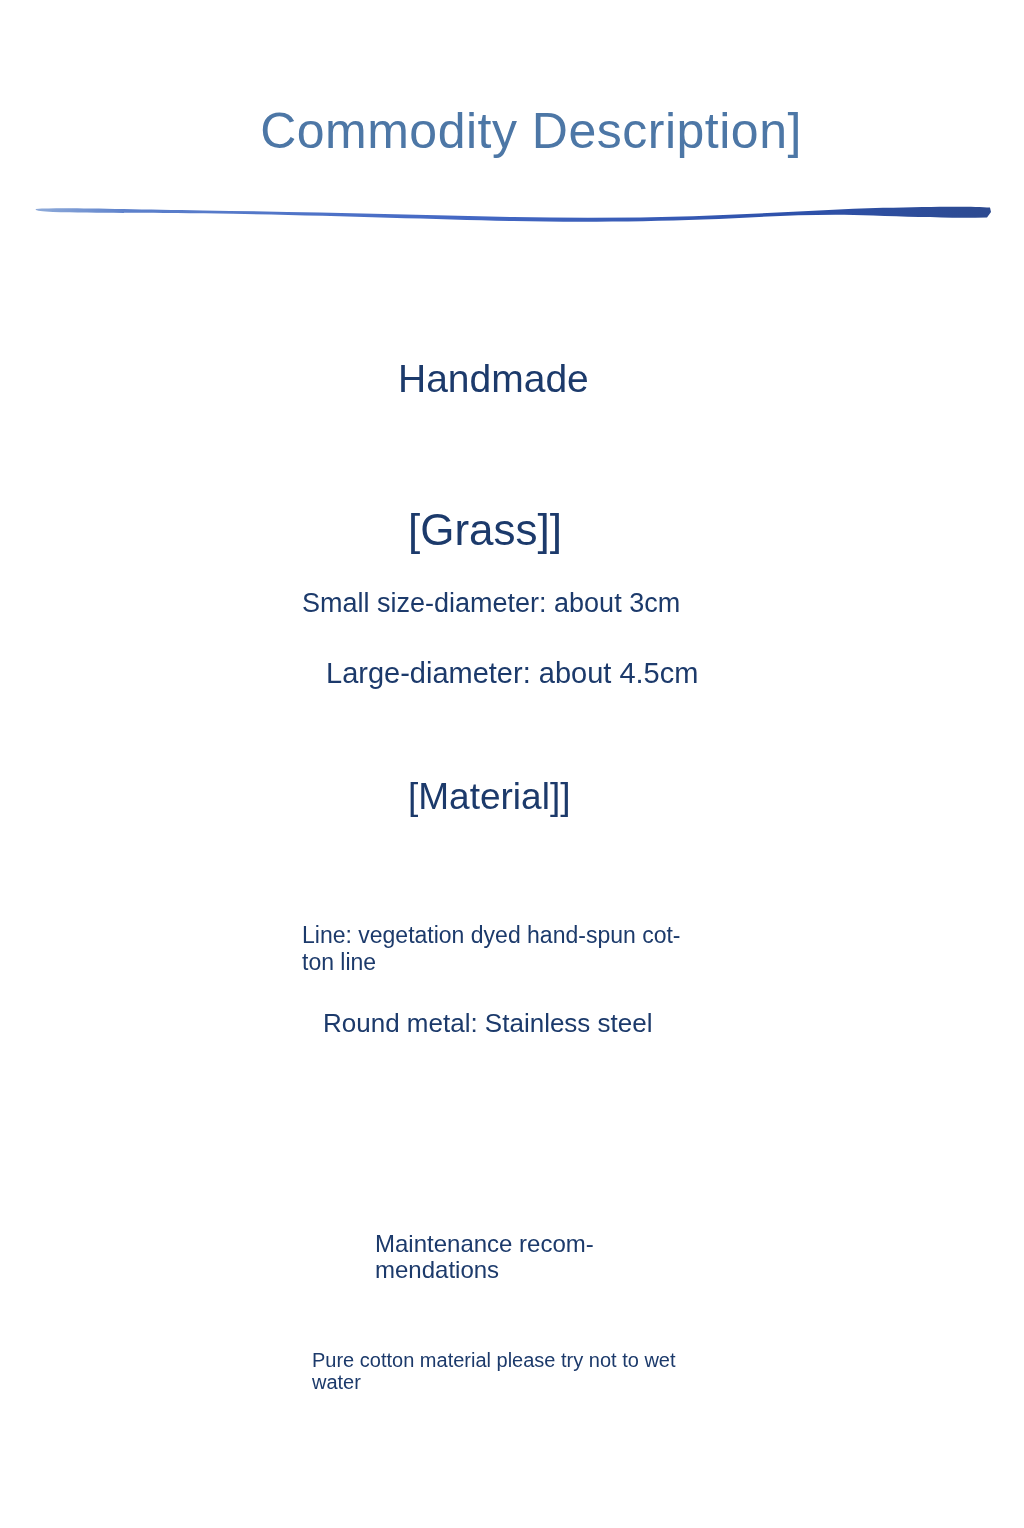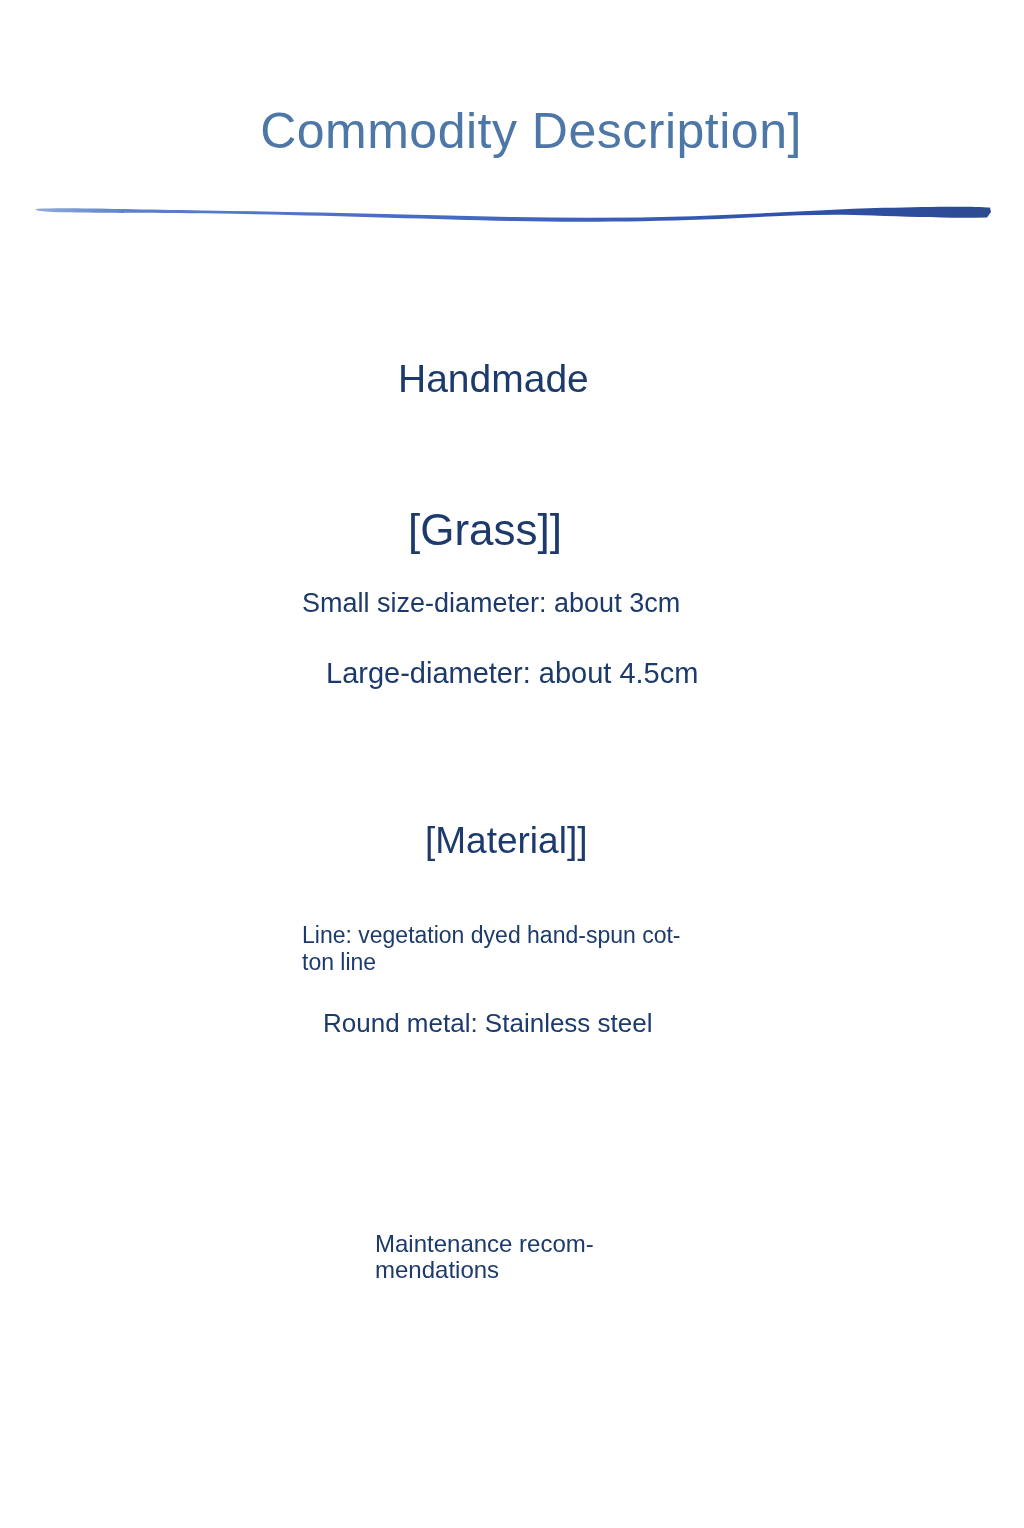--- a/index.html
+++ b/index.html
@@ -67,24 +67,23 @@
   .size-large {
     left: 283px;
     top: 658px;
     font-size: 29px;
     line-height: 1.1;
     margin-left: 43px;
   }
 
   .material-heading {
     left: 408px;
-    top: 821px;
+    top: 777px;
     font-size: 37px;
     line-height: 1.1;
-    margin-left: 17px;
   }
   .material-line {
     left: 302px;
     top: 922px;
     font-size: 23px;
     line-height: 1.16;
   }
   .material-round {
     left: 323px;
     top: 1009px;
@@ -163,14 +162,16 @@
   <div class="abs material-round">Round metal: Stainless steel</div>
 
   <div class="abs material-line multiline">Line: vegetation dyed hand-spun cot-
 ton line</div>
 
 
   <div class="abs maint-heading multiline">Maintenance recom-
 mendations</div>
 
 
+  <div class="abs maint-warning multiline">Pure cotton material please try not to wet
+water</div>
 
 </div>
 
 </body></html>

